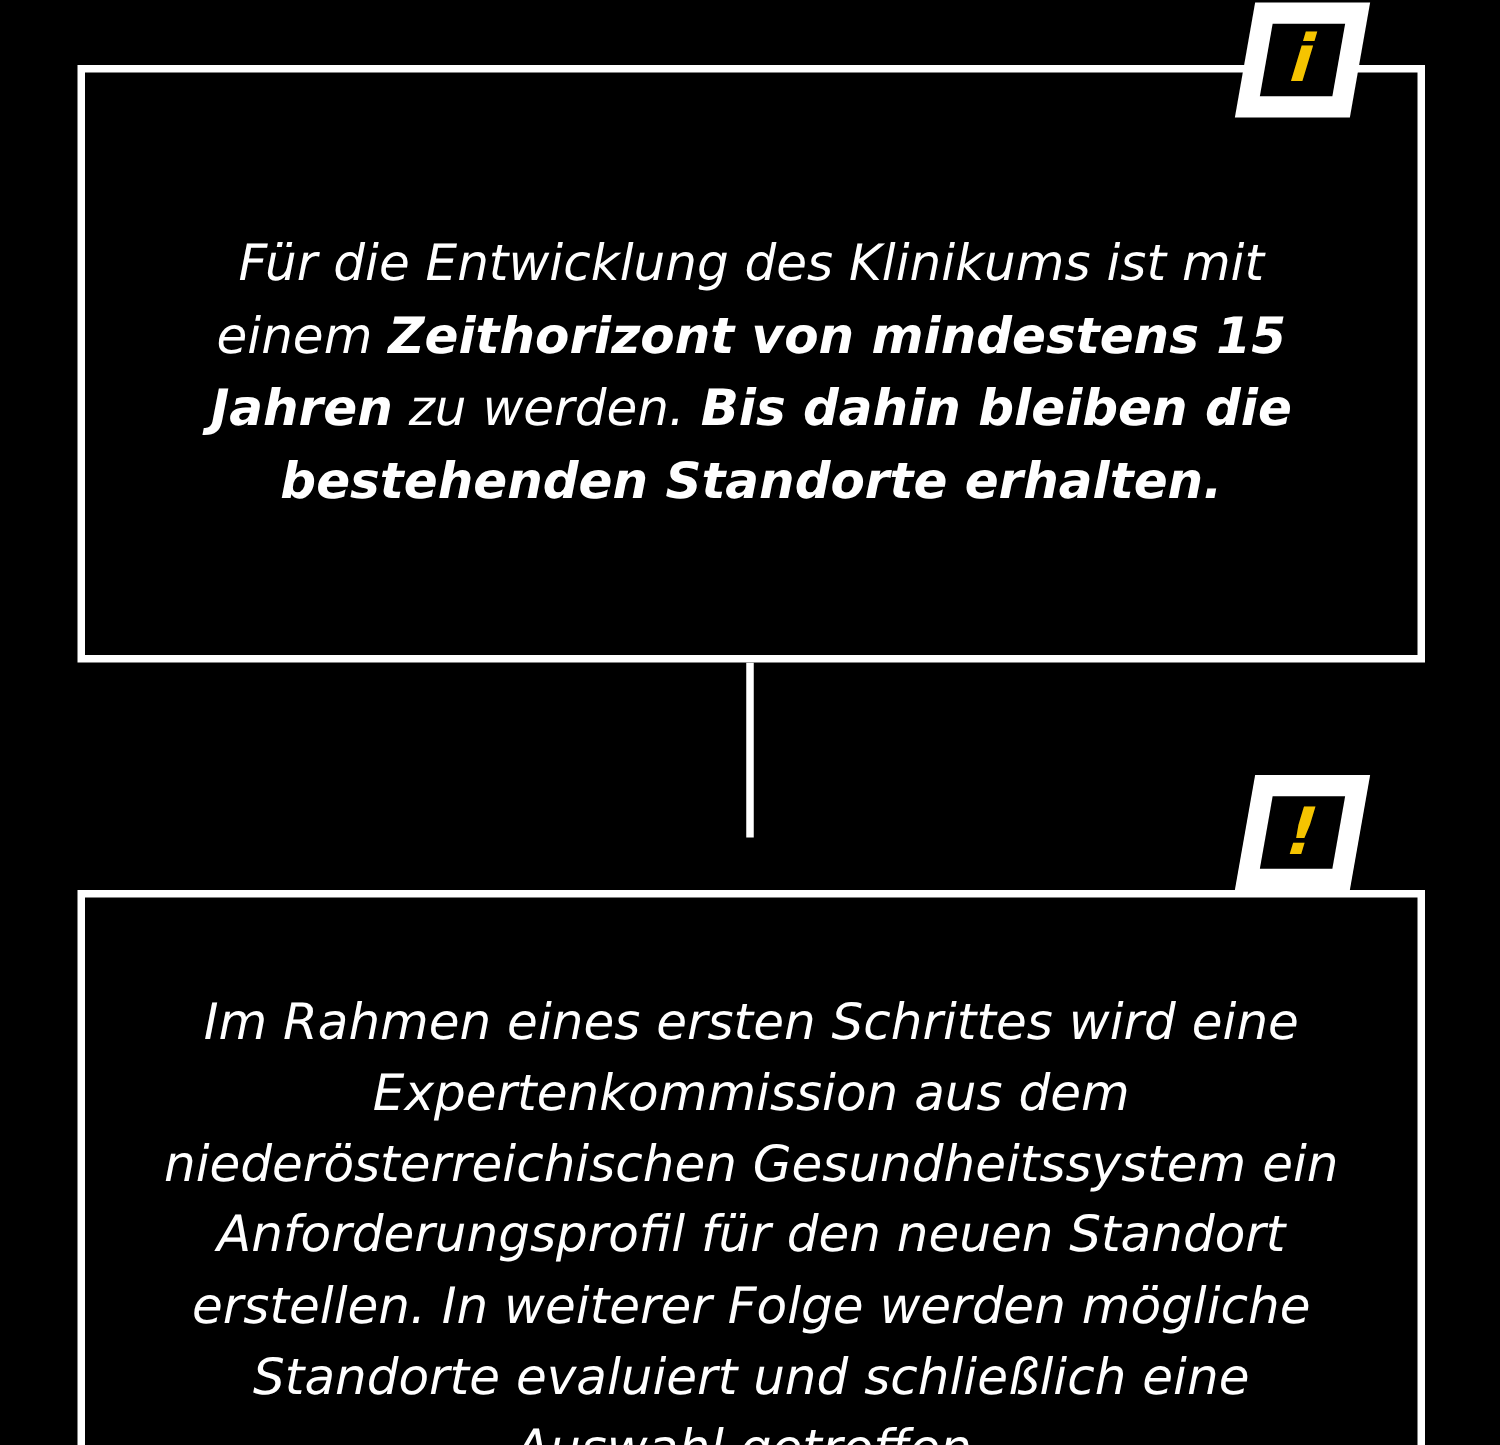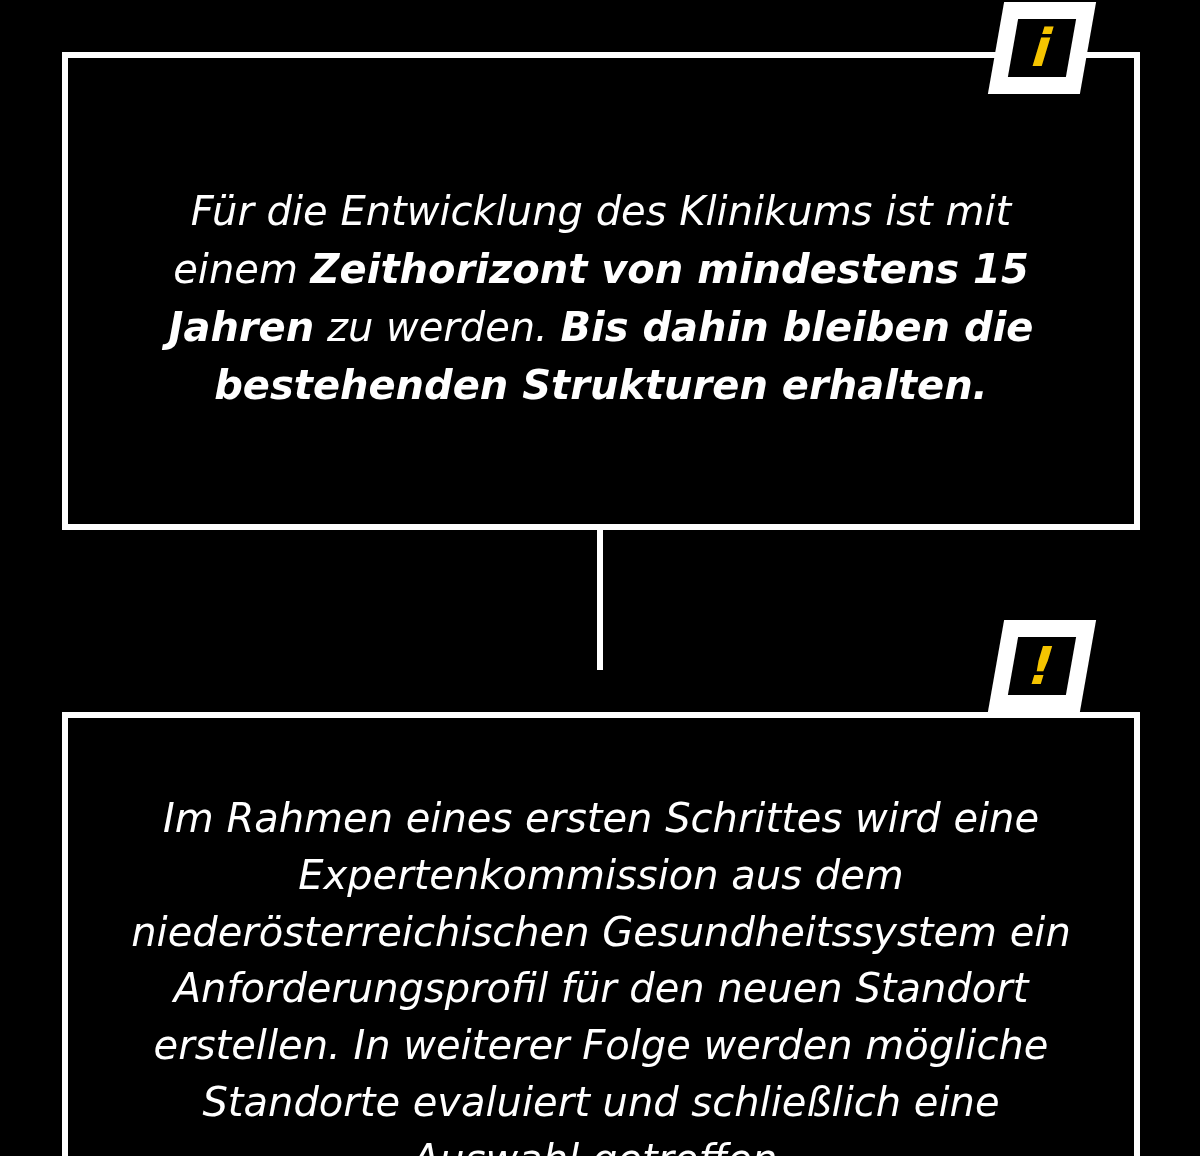--- a/index.html
+++ b/index.html
@@ -126,21 +126,21 @@
 </style>
 </head>
 <body>
 
 <div class="stage">
 
   <div class="connector"></div>
 
   <div class="box box-top">
     <div class="box-text">
-      <span>Für die Entwicklung des Klinikums ist mit einem </span><b>Zeithorizont von mindestens 15 Jahren</b><span> zu werden. </span><b>Bis dahin bleiben die bestehenden Strukturen erhalten.</b>
+      <span>Für die Entwicklung des Klinikums ist mit einem </span><b>Zeithorizont von mindestens 15 Jahren</b><span> zu werden. </span><b>Bis dahin bleiben die bestehenden Standorte erhalten.</b>
     </div>
   </div>
 
   <div class="badge badge-info">
     <div class="badge-inner">
       <span class="badge-glyph">i</span>
     </div>
   </div>
 
   <div class="box box-bottom">

